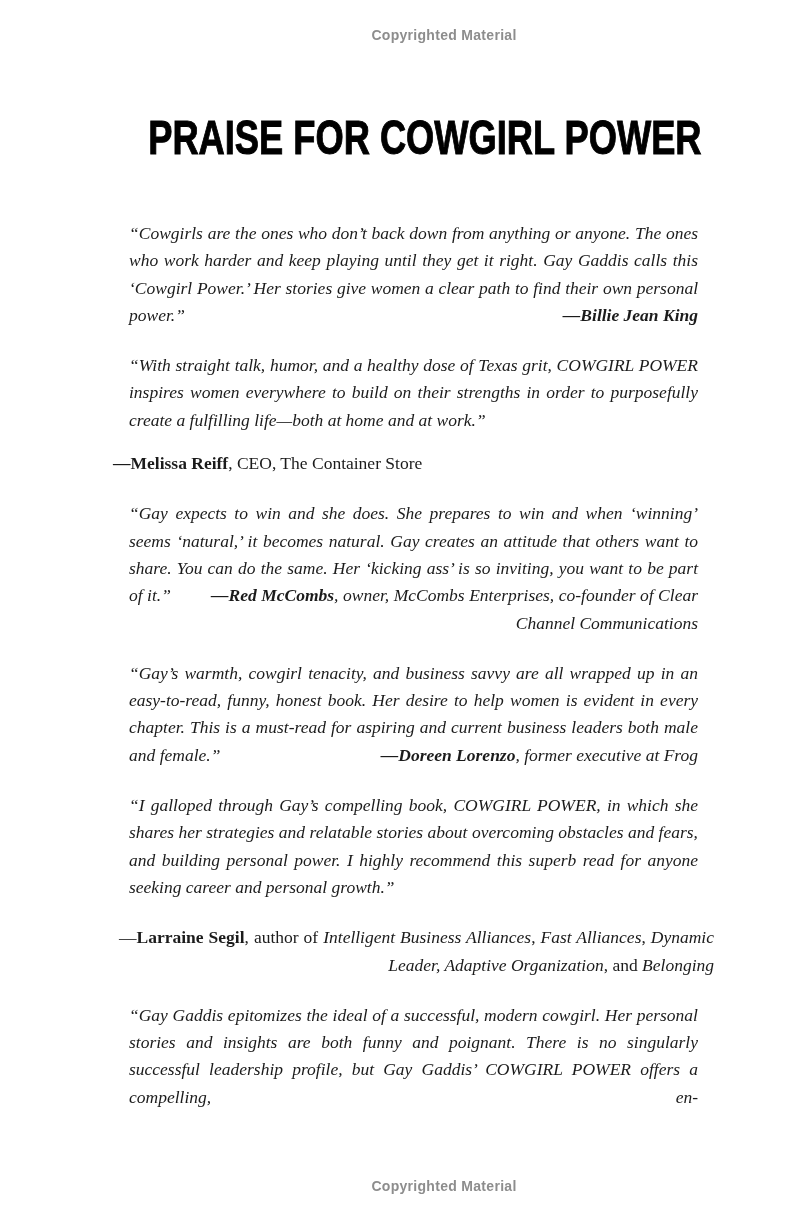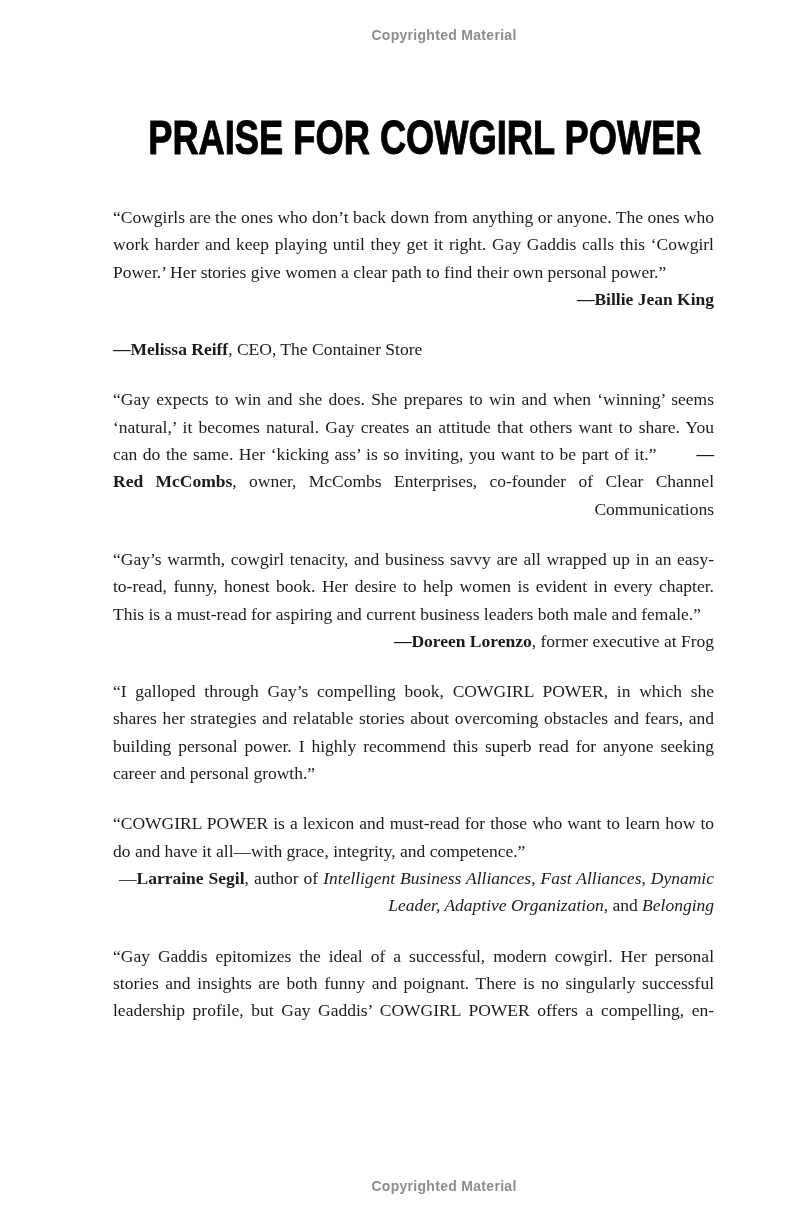--- a/index.html
+++ b/index.html
@@ -21,21 +21,21 @@
     font-family:"Liberation Sans","DejaVu Sans",sans-serif;
     font-size:49px; font-weight:700; letter-spacing:0px;
     transform:scaleX(0.74); transform-origin:50% 50%;
     -webkit-text-stroke:1px #000;
   }
   .column {
     position:absolute; left:113px; top:204px; width:601px;
     font-size:17.5px; line-height:27.3px;
   }
   .testimonial { margin:0 0 23px 0; }
-  .quote { margin:0; text-align:justify; hyphens:auto; -webkit-hyphens:auto; }
+  .quote { margin:16px; text-align:justify; hyphens:auto;font-style:italic; -webkit-hyphens:auto; }
   .quote::after { content:""; display:block; clear:both; }
   .quote.last-right { text-align-last:right; }
   .quote.last-justify { text-align-last:justify; }
   .attr-inline.float { float:right; }
   .attr-gap { display:inline-block; width:40px; }
   .attr-block.right { }
   .attr-block.indent { text-align:justify; text-align-last:right; text-indent:6px; }
   .attribution .b { font-weight:bold; }
   .attribution .i { font-style:italic; }
 </style>
@@ -48,39 +48,39 @@
 
   <h1 class="title"><span class="title-inner">PRAISE FOR COWGIRL POWER</span></h1>
 
   <div class="column">
   <div class="testimonial">
     <p class="quote"><span class="quote-text">“Cowgirls are the ones who don’t back down from anything or anyone. The ones who work harder and keep playing until they get it right. Gay Gaddis calls this ‘Cowgirl Power.’ Her stories give women a clear path to find their own personal power.”</span><span class="attribution attr-inline float"><span class="b">—Billie Jean King</span></span></p>
 
   </div>
 
   <div class="testimonial">
+    <p class="quote"><span class="quote-text">“With straight talk, humor, and a healthy dose of Texas grit, COWGIRL POWER inspires women everywhere to build on their strengths in order to purposefully create a fulfilling life—both at home and at work.”</span></p>
     <div class="attribution attr-block right"><span class="b">—Melissa Reiff</span><span>, CEO, The Container Store</span></div>
   </div>
 
   <div class="testimonial">
     <p class="quote last-right"><span class="quote-text">“Gay expects to win and she does. She prepares to win and when ‘winning’ seems ‘natural,’ it becomes natural. Gay creates an attitude that others want to share. You can do the same. Her ‘kicking ass’ is so inviting, you want to be part of it.”</span><span class="attr-gap"></span><span class="attribution attr-inline"><span class="b">—Red McCombs</span><span>, owner, McCombs Enterprises, co-founder of Clear Channel Communications</span></span></p>
 
   </div>
 
   <div class="testimonial">
     <p class="quote"><span class="quote-text">“Gay’s warmth, cowgirl tenacity, and business savvy are all wrapped up in an easy-to-read, funny, honest book. Her desire to help women is evident in every chapter. This is a must-read for aspiring and current business leaders both male and female.”</span><span class="attribution attr-inline float"><span class="b">—Doreen Lorenzo</span><span>, former executive at Frog</span></span></p>
 
   </div>
 
   <div class="testimonial">
     <p class="quote"><span class="quote-text">“I galloped through Gay’s compelling book, COWGIRL POWER, in which she shares her strategies and relatable stories about overcoming obstacles and fears, and building personal power. I highly recommend this superb read for anyone seeking career and personal growth.”</span></p>
   </div>
 
   <div class="testimonial">
-    <p class="quote"><span class="quote-text">“COWGIRL POWER is a lexicon and must-read for those who want to learn how to do and have it all—with grace, integrity, and competence.”</span></p>
     <div class="attribution attr-block indent"><span>—</span><span class="b">Larraine Segil</span><span>, author of </span><span class="i">Intelligent Business Alliances</span><span>, </span><span class="i">Fast Alliances</span><span>, </span><span class="i">Dynamic Leader, Adaptive Organization</span><span>, and </span><span class="i">Belonging</span></div>
   </div>
 
   <div class="testimonial">
     <p class="quote last-justify"><span class="quote-text">“Gay Gaddis epitomizes the ideal of a successful, modern cowgirl. Her personal stories and insights are both funny and poignant. There is no singularly successful leadership profile, but Gay Gaddis’ COWGIRL POWER offers a compelling, en-</span></p>
 
   </div>
 </div>
 
   <div class="notice notice-bottom">Copyrighted Material</div>

